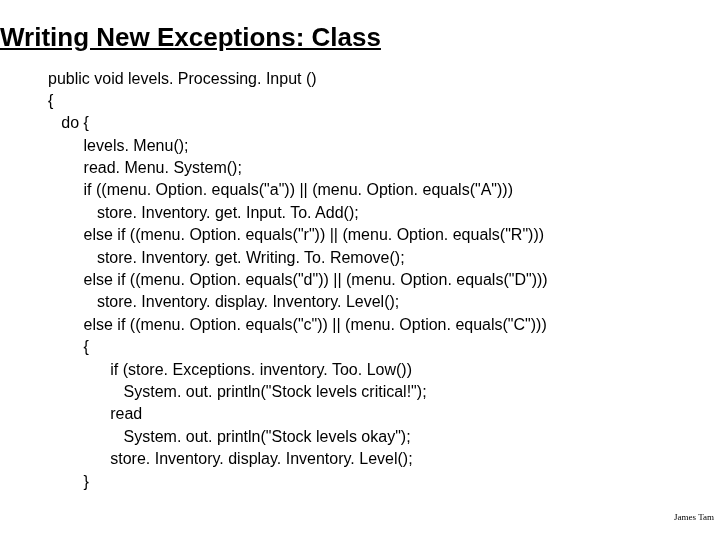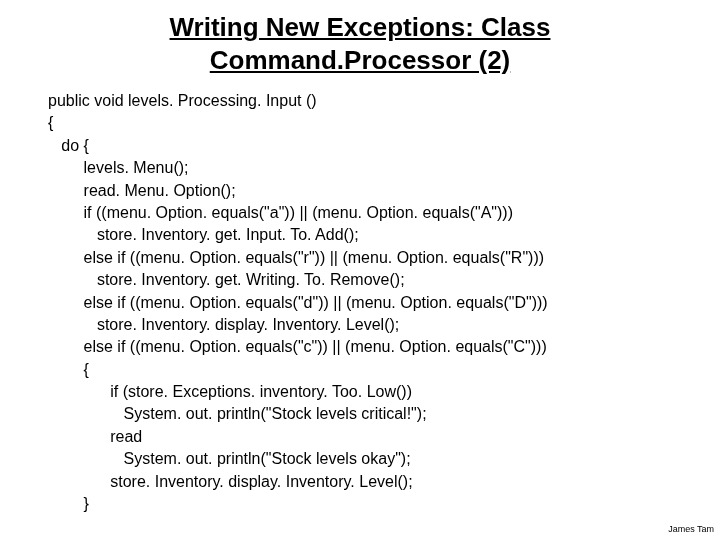--- a/index.html
+++ b/index.html
@@ -6,57 +6,56 @@
     margin: 0;
     padding: 0;
     width: 720px;
     height: 540px;
     background: #ffffff;
     font-family: Arial, Helvetica, sans-serif;
     position: relative;
     overflow: hidden;
   }
   .title {
-    text-align: center;
+    text-align: left;
     font-size: 26px;
     font-weight: bold;
     text-decoration: underline;
-    margin-top: 11px;
+    margin-top: 21px;
     line-height: 1.25;
   }
   .code-block {
     font-family: Arial, Helvetica, sans-serif;
     font-size: 16px;
     margin-left: 48px;
     margin-top: 14px;
     line-height: 1.4;
     white-space: pre;
   }
   .footer {
     position: absolute;
     right: 6px;
-    bottom: 6px;
+    bottom: 18px;
     font-size: 9px;
-    font-family: Liberation Sans, sans-serif;
+    font-family: Liberation Serif, serif;
     text-align: right;
   }
 </style>
 </head>
 <body>
 
 <div class="title">
   <span>Writing New Exceptions: Class</span><br>
-  <span>Command.Processor (2)</span>
 </div>
 
 <div class="code-block"><span>public void levels. Processing. Input ()</span>
 <span>{</span>
 <span>   do {</span>
 <span>        levels. Menu();</span>
-<span>        read. Menu. Option();</span>
+<span>        read. Menu. System();</span>
 <span>        if ((menu. Option. equals("a")) || (menu. Option. equals("A")))</span>
 <span>           store. Inventory. get. Input. To. Add();</span>
 <span>        else if ((menu. Option. equals("r")) || (menu. Option. equals("R")))</span>
 <span>           store. Inventory. get. Writing. To. Remove();</span>
 <span>        else if ((menu. Option. equals("d")) || (menu. Option. equals("D")))</span>
 <span>           store. Inventory. display. Inventory. Level();</span>
 <span>        else if ((menu. Option. equals("c")) || (menu. Option. equals("C")))</span>
 <span>        {</span>
 <span>              if (store. Exceptions. inventory. Too. Low())</span>
 <span>                 System. out. println("Stock levels critical!");</span>

